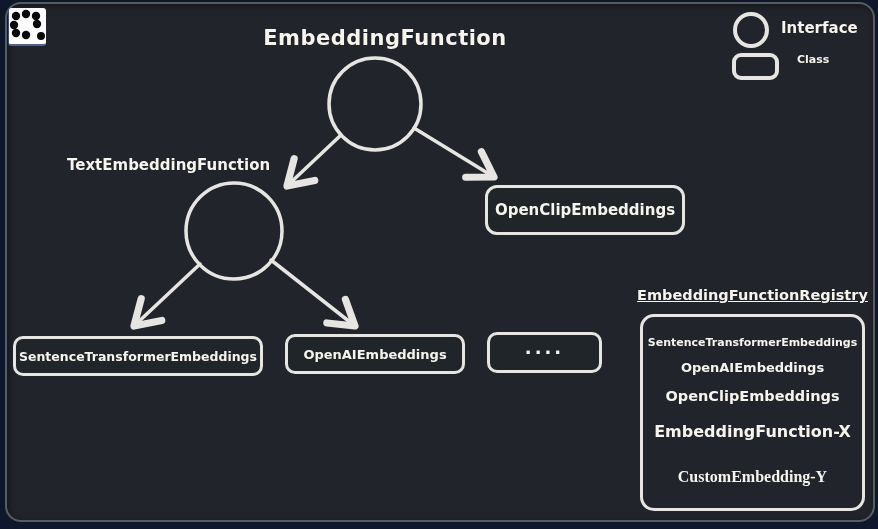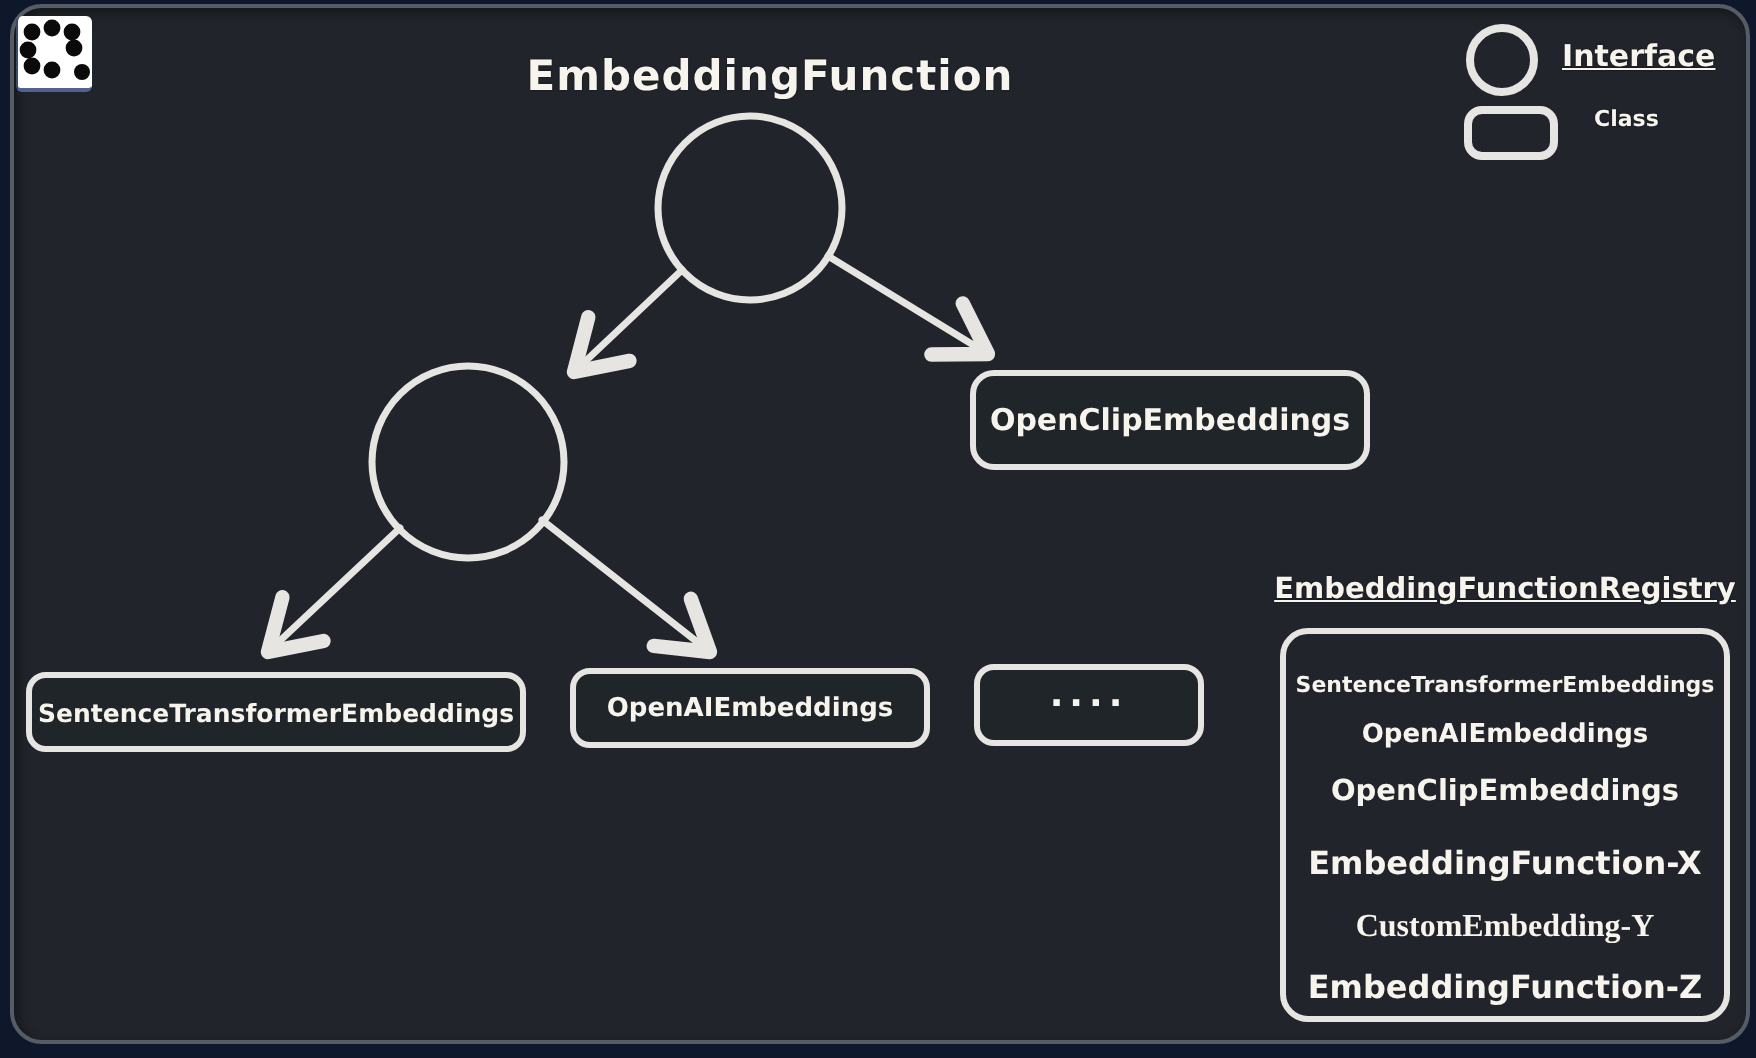--- a/index.html
+++ b/index.html
@@ -52,21 +52,21 @@
   .legend-circle{
     position:absolute; left:733px; top:12px;
     width:36px; height:36px;
     border:4px solid #e7e5e1; border-radius:50%;
   }
   .legend-rect{
     position:absolute; left:732px; top:53px;
     width:47px; height:27px;
     border:4px solid #e7e5e1; border-radius:9px;
   }
-  .legend-label-interface{ position:absolute; left:781px; top:19px; font-size:15px;text-decoration:underline; }
+  .legend-label-interface{ position:absolute; left:781px; top:19px; font-size:15px; }
   .legend-label-class{ position:absolute; left:797px; top:53px; font-size:11px; }
 
   
   svg.overlay{
     position:absolute; inset:0;
     width:878px; height:529px;
     pointer-events:none;
   }
 
   .node-label-text-embedding{
@@ -96,21 +96,21 @@
   .registry-box{
     position:absolute; left:640px; top:314px; width:225px; height:197px;
     border:3.5px solid #e7e5e1; border-radius:14px;
     display:flex; flex-direction:column; align-items:center;
     padding-top:19px;
   }
   .reg-item{ color:#f7f4ee; font-weight:bold; white-space:nowrap; text-align:center; }
   .reg-item.s1{ font-size:11px;   margin-bottom:11px; }
   .reg-item.s2{ font-size:13px;   margin-bottom:13px; }
   .reg-item.s3{ font-size:14.5px; margin-bottom:18px; }
-  .reg-item.s4{ font-size:16px;   margin-bottom:14px; }
+  .reg-item.s4{ font-size:16px;   margin-bottom:27px; }
   .reg-item.s5{ font-size:16px;   margin-bottom:11px;font-family:Liberation Serif, serif; }
   .reg-item.s6{ font-size:16px; }
 </style>
 </head>
 <body>
 
 <div class="stage">
   <div class="panel"></div>
 
   <div class="layer">
@@ -146,20 +146,21 @@
       <g stroke="#e7e5e1" stroke-width="3.5" fill="none" stroke-linecap="round">
         <circle cx="375" cy="104" r="46"></circle>
         <circle cx="234" cy="231" r="48"></circle>
         <path d="M341,135 L287,186" marker-end="url(#ah)"></path>
         <path d="M414,128 L494,177" marker-end="url(#ah)"></path>
         <path d="M200,264 L134,326" marker-end="url(#ah)"></path>
         <path d="M271,260 L355,326" marker-end="url(#ah)"></path>
       </g>
     </svg>
 
+    <div class="txt node-label-text-embedding">TextEmbeddingFunction</div>
 
     <div class="cbox box-openclip">
       <span>OpenClipEmbeddings</span>
     </div>
     <div class="cbox box-sentence">
       <span>SentenceTransformerEmbeddings</span>
     </div>
     <div class="cbox box-openai">
       <span>OpenAIEmbeddings</span>
     </div>
@@ -167,17 +168,16 @@
       <span>....</span>
     </div>
 
     <div class="txt registry-title">EmbeddingFunctionRegistry</div>
     <div class="registry-box">
       <div class="reg-item s1">SentenceTransformerEmbeddings</div>
       <div class="reg-item s2">OpenAIEmbeddings</div>
       <div class="reg-item s3">OpenClipEmbeddings</div>
       <div class="reg-item s4">EmbeddingFunction-X</div>
       <div class="reg-item s5">CustomEmbedding-Y</div>
-      <div class="reg-item s6">EmbeddingFunction-Z</div>
     </div>
 
   </div>
 </div>
 
 </body></html>

